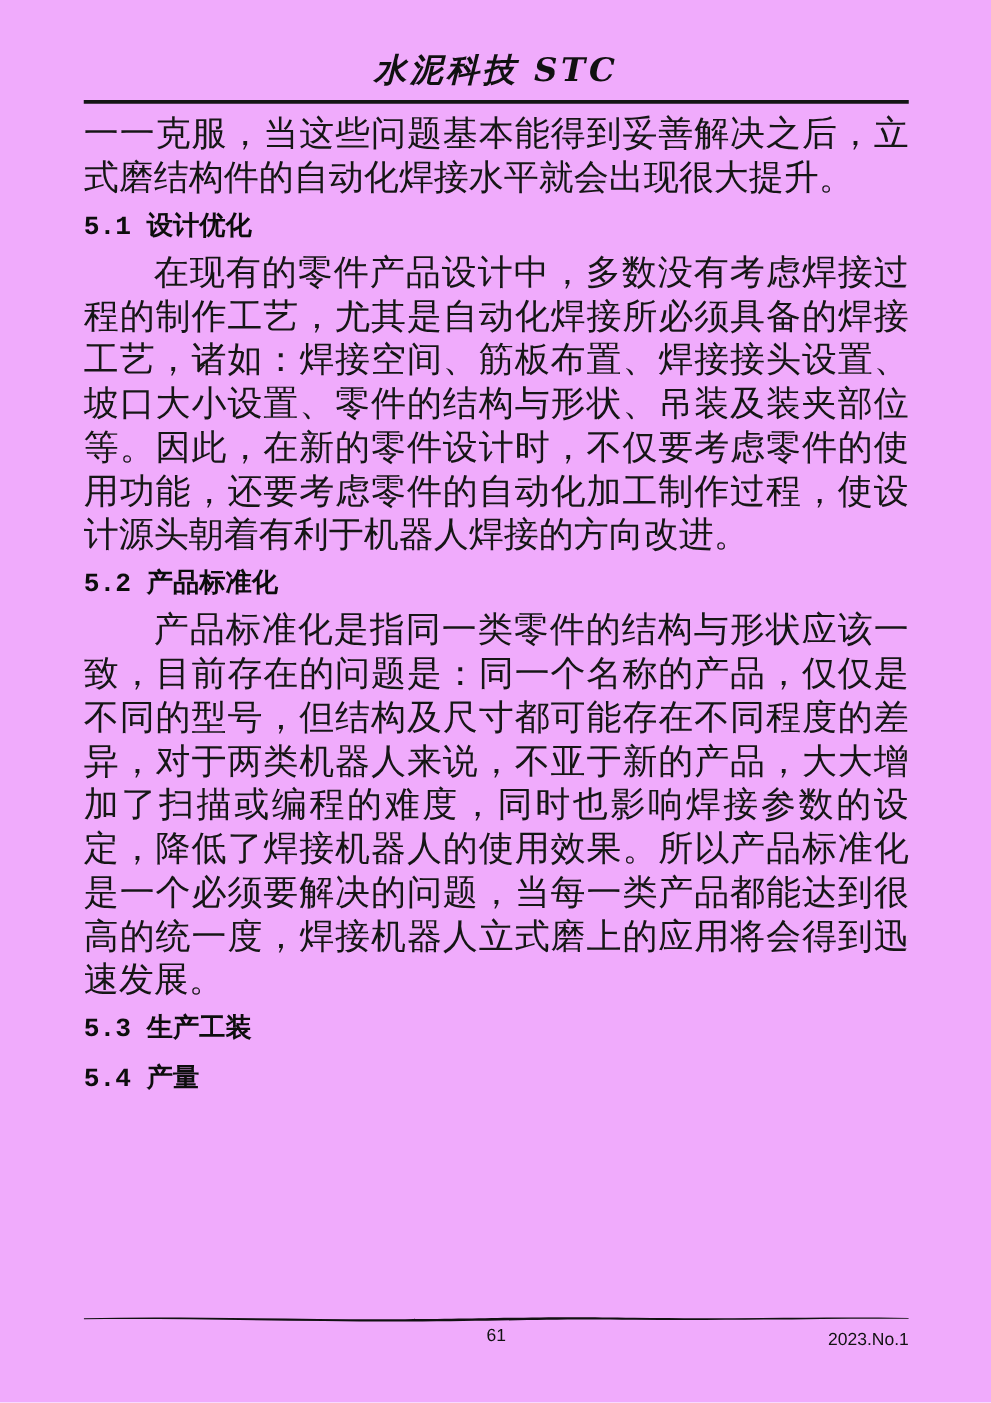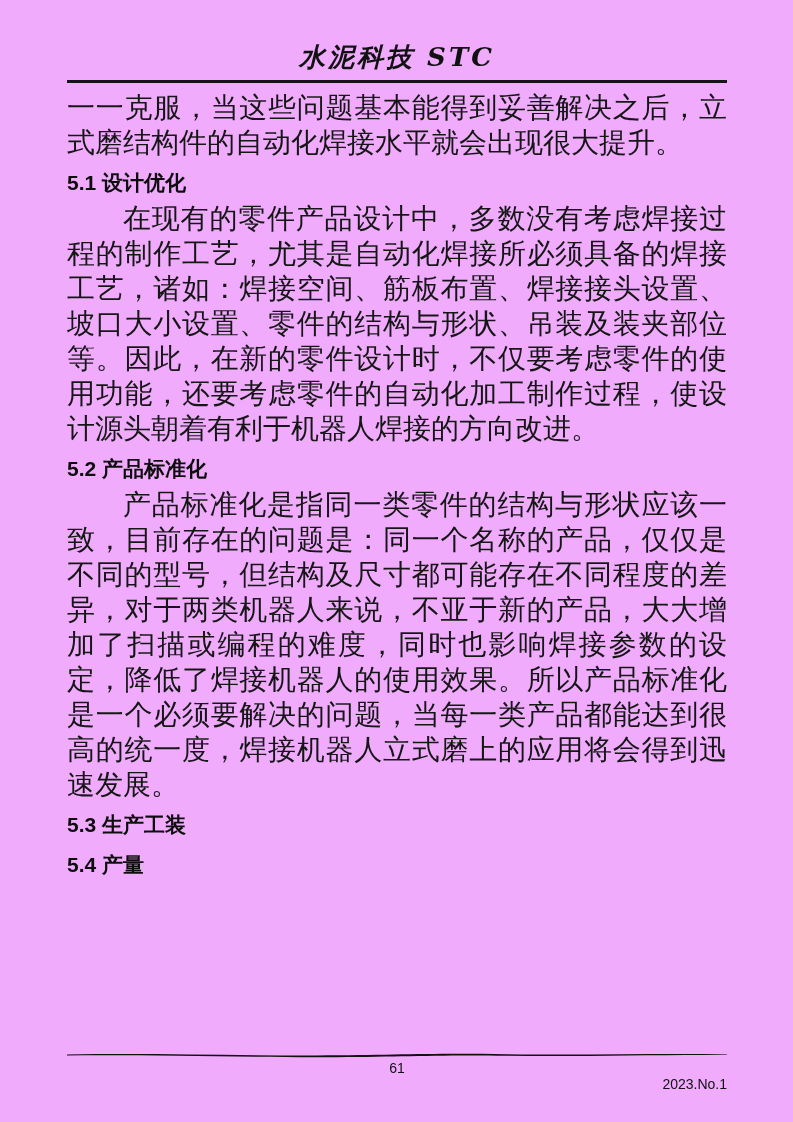--- a/index.html
+++ b/index.html
@@ -48,21 +48,21 @@
     text-align: justify;
     text-align-last: left;
     text-indent: 2em;
     color: #161616;
   }
   .body-par.no-indent {
     text-indent: 0;
   }
   .sec-heading {
     margin: 5px 0 1px 0;
-    font-family: Liberation Sans, sans-serif;
+    font-family: Liberation Mono, monospace;
     font-weight: bold;
     font-size: 21px;
     line-height: 35px;
     color: #0d0d0d;
   }
   .footer {
     position: absolute;
     left: 67px;
     bottom: 42px;
     width: 660px;
@@ -82,21 +82,21 @@
   }
   .page-number {
     position: absolute;
     left: 0;
     right: 0;
     text-align: center;
   }
   .issue-label {
     position: absolute;
     right: 0;
-    top: 16px;
+    top: 3px;
   }
 </style>
 </head>
 <body>
 
 <div class="page">
 
   <div class="content">
 
     <header>

